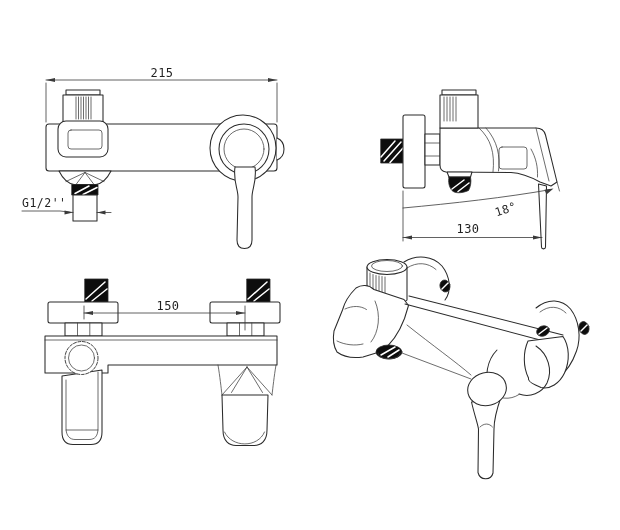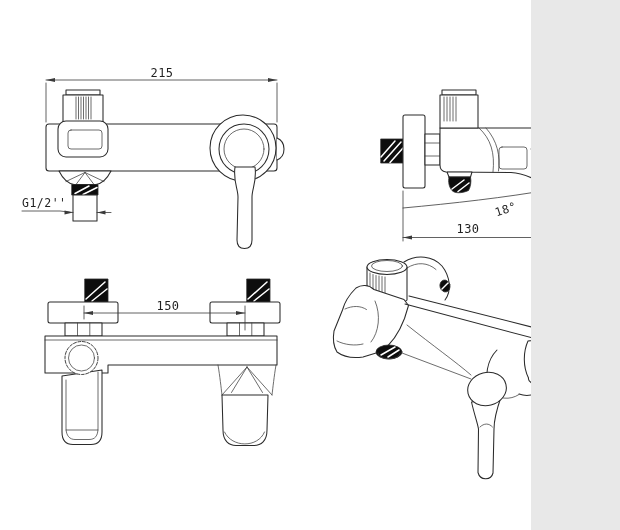--- a/index.html
+++ b/index.html
@@ -1,20 +1,20 @@
 <!DOCTYPE html>
 <html style="--c-bg: #ffffff; --c-line: #2b2b2b; --c-inner: #3c3c3c; --c-dim: #3a3a3a; --c-dark: #0d0d0d; --c-text: #1f1f1f;"><head>
 <meta charset="utf-8">
 <style>
   :root{
     --c-bg:#ffffff; --c-line:#2b2b2b; --c-inner:#3c3c3c; --c-dim:#3a3a3a;
     --c-dark:#0d0d0d; --c-text:#1f1f1f;
   }
   html,body{margin:0;padding:0;background:#e8e8e8;}
-  .page{width:531px;height:530px;background:var(--c-bg);position:relative;overflow:hidden;
+  .page{width:620px;height:530px;background:var(--c-bg);position:relative;overflow:hidden;
         font-family:"DejaVu Sans Mono","Liberation Mono",monospace;}
   svg{display:block;}
   svg line,svg path,svg rect,svg circle,svg ellipse,svg polyline{
     stroke:var(--c-line);stroke-width:1.05;fill:none;
     stroke-linecap:round;stroke-linejoin:round;}
   .wt{fill:#ffffff;}
   .dk{fill:var(--c-dark);stroke:var(--c-line);stroke-width:.8;}
   .in{stroke-width:.75;stroke:var(--c-inner);}
   .dim{stroke-width:.8;stroke:var(--c-dim);}
   .arr{fill:var(--c-dim);stroke:none;}

